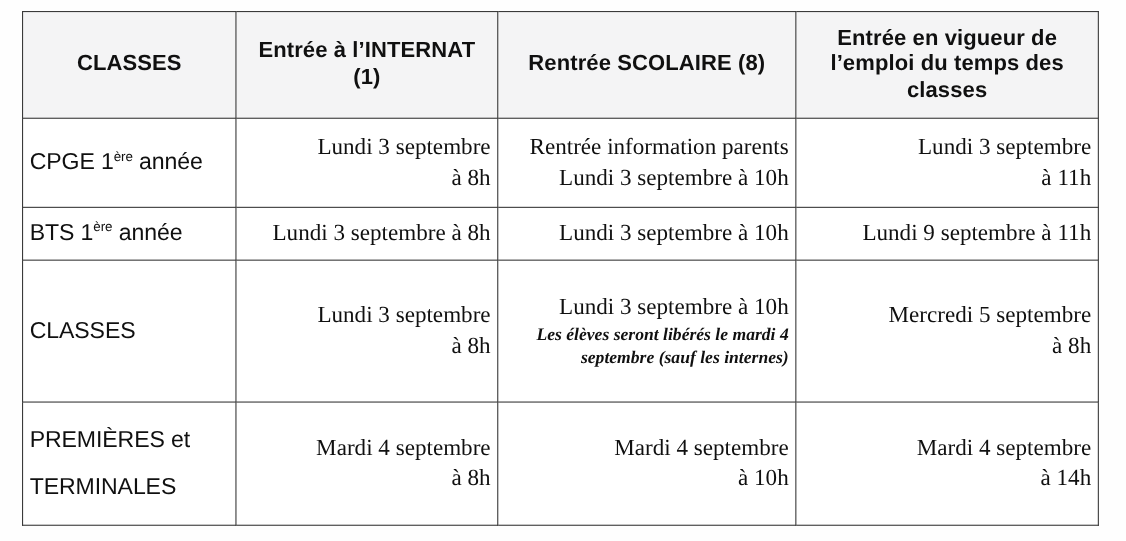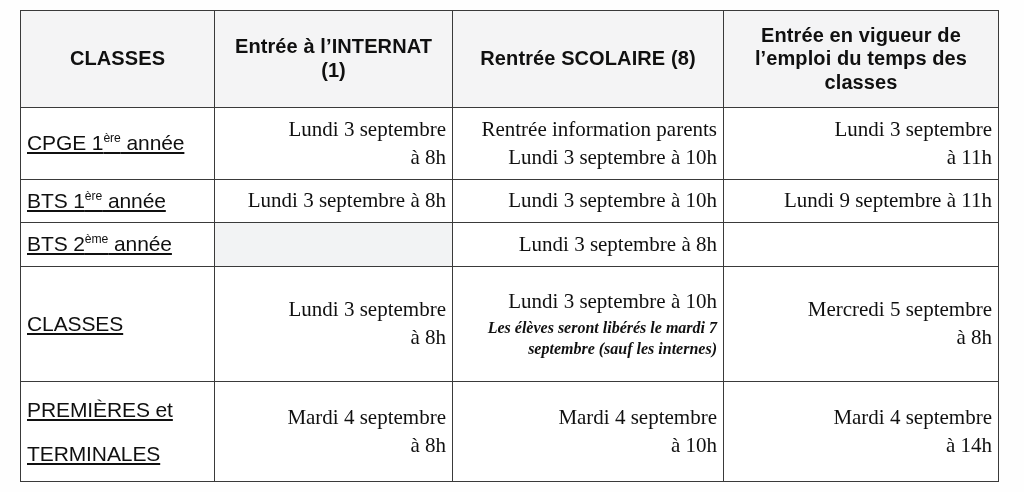--- a/index.html
+++ b/index.html
@@ -63,21 +63,20 @@
 
   
   td.class-name {
     font-family: "Liberation Sans", sans-serif;
     font-size: 21px;
     font-weight: 400;
     text-align: left;
     padding-left: 10px;
     line-height: 1.55;
     letter-spacing: -0.1px;
-    text-decoration: underline;
   }
   td.class-name sup {
     font-size: 0.58em;
     vertical-align: super;
     line-height: 0;
   }
 
   
   td.data {
     font-family: "Liberation Serif", serif;
@@ -175,42 +174,32 @@
         </td>
         <td class="data">
           <span class="line">Lundi 3 septembre à 10h</span>
         </td>
         <td class="data">
           <span class="line">Lundi 9 septembre à 11h</span>
         </td>
       </tr>
 
 
-      <tr class="r-bts2">
-        <td class="class-name">
-          <span>BTS 2</span><sup>ème</sup><span> année</span>
-        </td>
-        <td class="data empty"></td>
-        <td class="data">
-          <span class="line">Lundi 3 septembre à 8h</span>
-        </td>
-        <td class="data"></td>
-      </tr>
 
       <tr class="r-secondes">
         <td class="class-name">
           <span>CLASSES</span>
         </td>
         <td class="data">
           <span class="line">Lundi 3 septembre</span>
           <span class="line">à 8h</span>
         </td>
         <td class="data">
           <span class="line">Lundi 3 septembre à 10h</span>
-          <span class="note">Les élèves seront libérés le mardi 7 septembre (sauf les internes)</span>
+          <span class="note">Les élèves seront libérés le mardi 4 septembre (sauf les internes)</span>
         </td>
         <td class="data">
           <span class="line">Mercredi 5 septembre</span>
           <span class="line">à 8h</span>
         </td>
       </tr>
 
       <tr class="r-premieres">
         <td class="class-name stacked-name">
           <span class="line">PREMIÈRES et</span>

